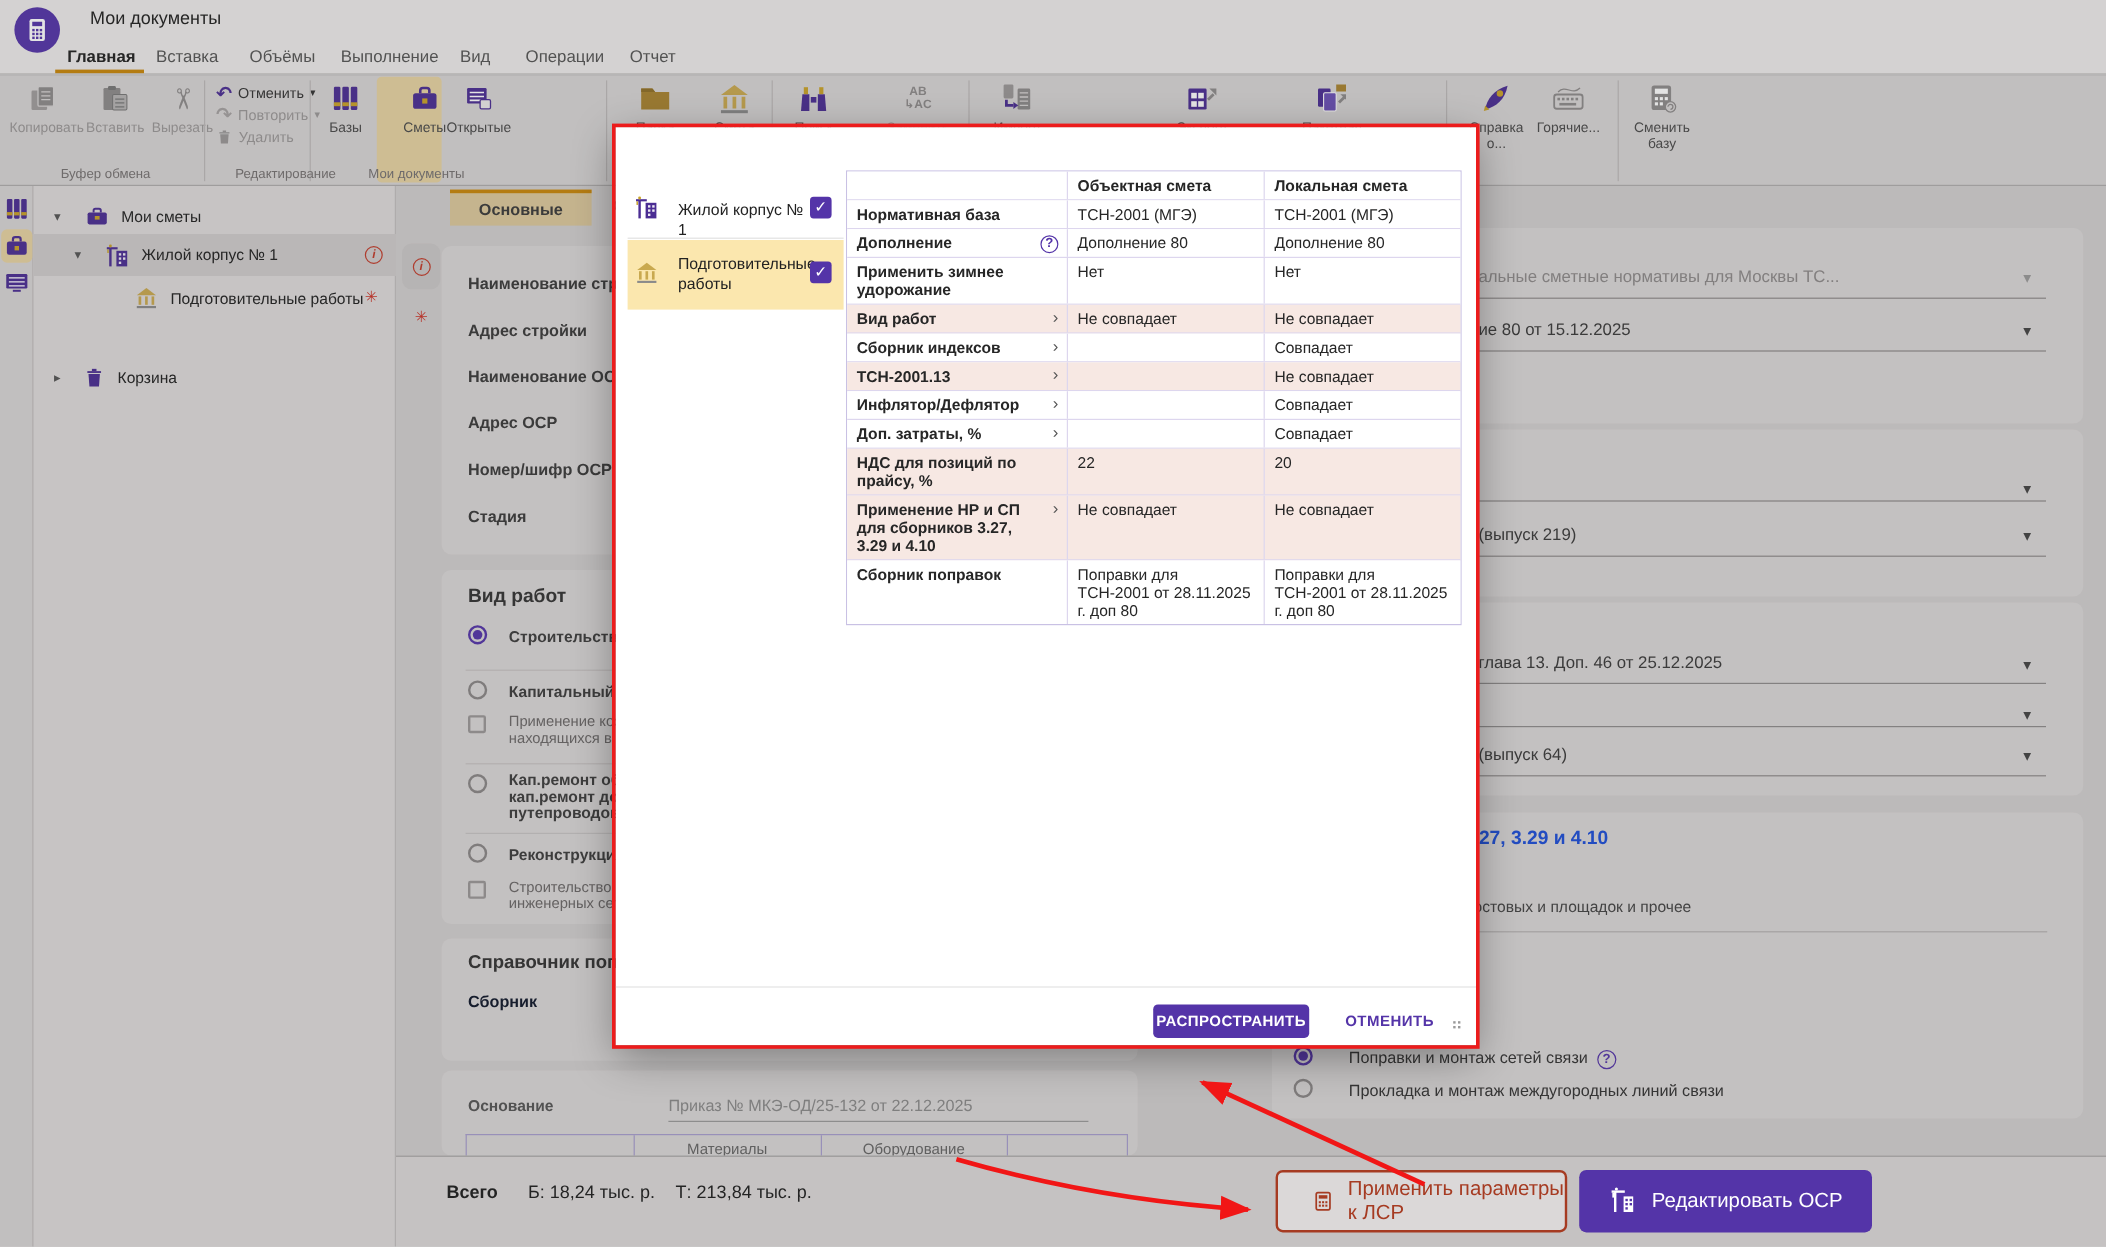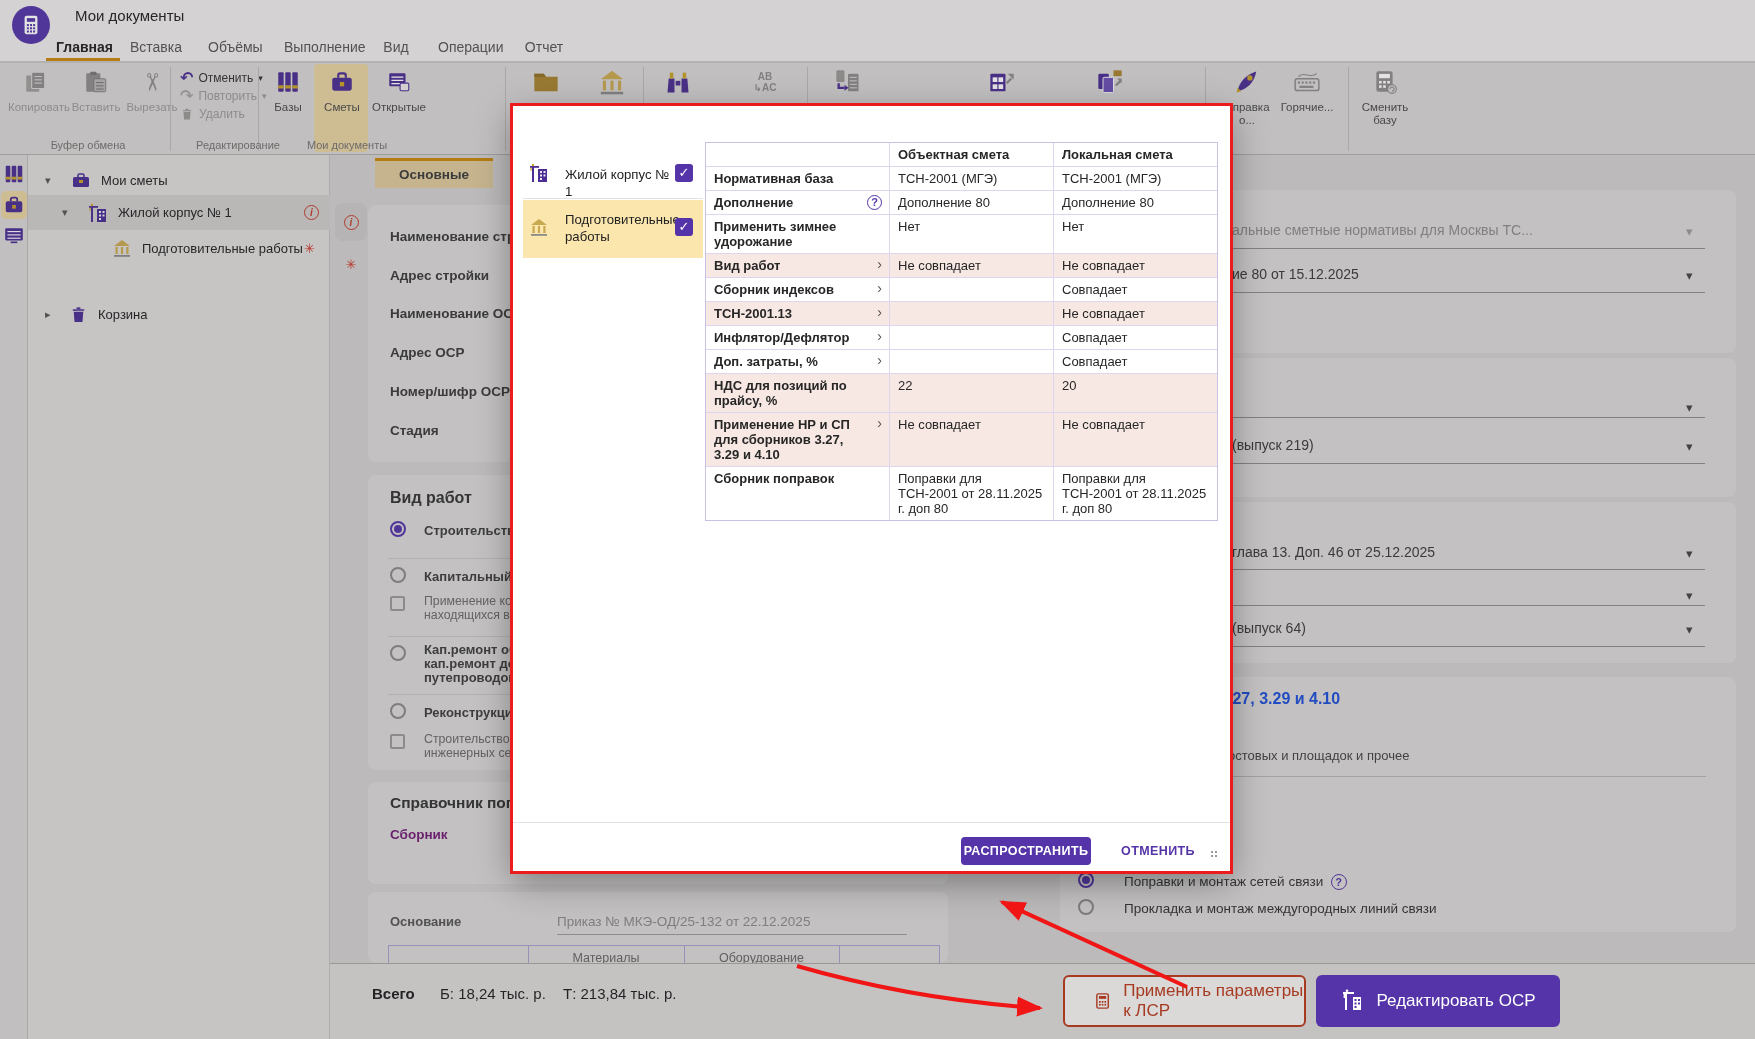--- a/index.html
+++ b/index.html
@@ -179,21 +179,21 @@
           </g>
           <g fill="#c9a227">
             <rect x="3" y="15" width="5" height="3"></rect>
             <rect x="9.5" y="15" width="5" height="3"></rect>
             <rect x="16" y="15" width="5" height="3"></rect>
           </g>
         </svg>
       </div>
     <div class="rlb">Базы</div>
   </div>
-  <div class="rbtn" style="left:316px;width:52px;">
+  <div class="rbtn" style="left:328px;width:52px;">
     <div class="ric">
         <svg width="26" height="26" viewBox="0 0 24 24">
           <rect x="3" y="8" width="18" height="12" rx="2" fill="#4b2d93"></rect>
           <path d="M8.5 8V6a2 2 0 0 1 2-2h3a2 2 0 0 1 2 2v2" fill="none" stroke="#4b2d93" stroke-width="2"></path>
           <rect x="10" y="12" width="4" height="4" fill="#c9a227"></rect>
         </svg>
       </div>
     <div class="rlb">Сметы</div>
   </div>
   <div class="rbtn" style="left:370px;width:58px;">
@@ -469,21 +469,21 @@
   <div class="optb" style="left:56px;top:168px;"><span>Кап.ремонт объектов п</span><br><span>кап.ремонт дорог и ин</span><br><span>путепроводов и тому п</span></div>
   <div class="divl" style="left:20px;top:219px;width:544px;"></div>
   <div class="radio" style="left:22px;top:228px;"></div>
   <div class="optb" style="left:56px;top:231px;">Реконструкция</div>
   <div class="cbox" style="left:22px;top:259px;"></div>
   <div class="optn" style="left:56px;top:257px;"><span>Строительство в рамка</span><br><span>инженерных сетей по н</span></div>
 </div>
 
 <div class="card" style="left:368px;top:782px;width:580px;height:102px;">
   <div style="position:absolute;left:22px;top:12px;font-size:15.5px;font-weight:bold;color:#333;">Справочник поправок</div>
-  <div style="position:absolute;left:22px;top:45px;font-size:13.5px;font-weight:bold;color:#701a75;">Сборник</div>
+  <div style="position:absolute;left:22px;top:45px;font-size:13.5px;font-weight:bold;color:#0f172a;">Сборник</div>
 </div>
 
 <div class="card" style="left:368px;top:892px;width:580px;height:71px;">
   <div style="position:absolute;left:22px;top:22px;font-size:13px;font-weight:bold;color:#555;">Основание</div>
   <div style="position:absolute;left:189px;top:22px;font-size:13.5px;color:#8a8a8a;">Приказ № МКЭ-ОД/25-132 от 22.12.2025</div>
   <div style="position:absolute;left:189px;top:42px;width:350px;height:1px;background:#9a9a9a;"></div>
 </div>
 
 <div class="abs" style="left:388px;top:945px;width:552px;height:30px;border:1px solid #a79ece;border-bottom:none;">
   <div style="position:absolute;left:139px;top:0;width:1px;height:30px;background:#a79ece;"></div>

